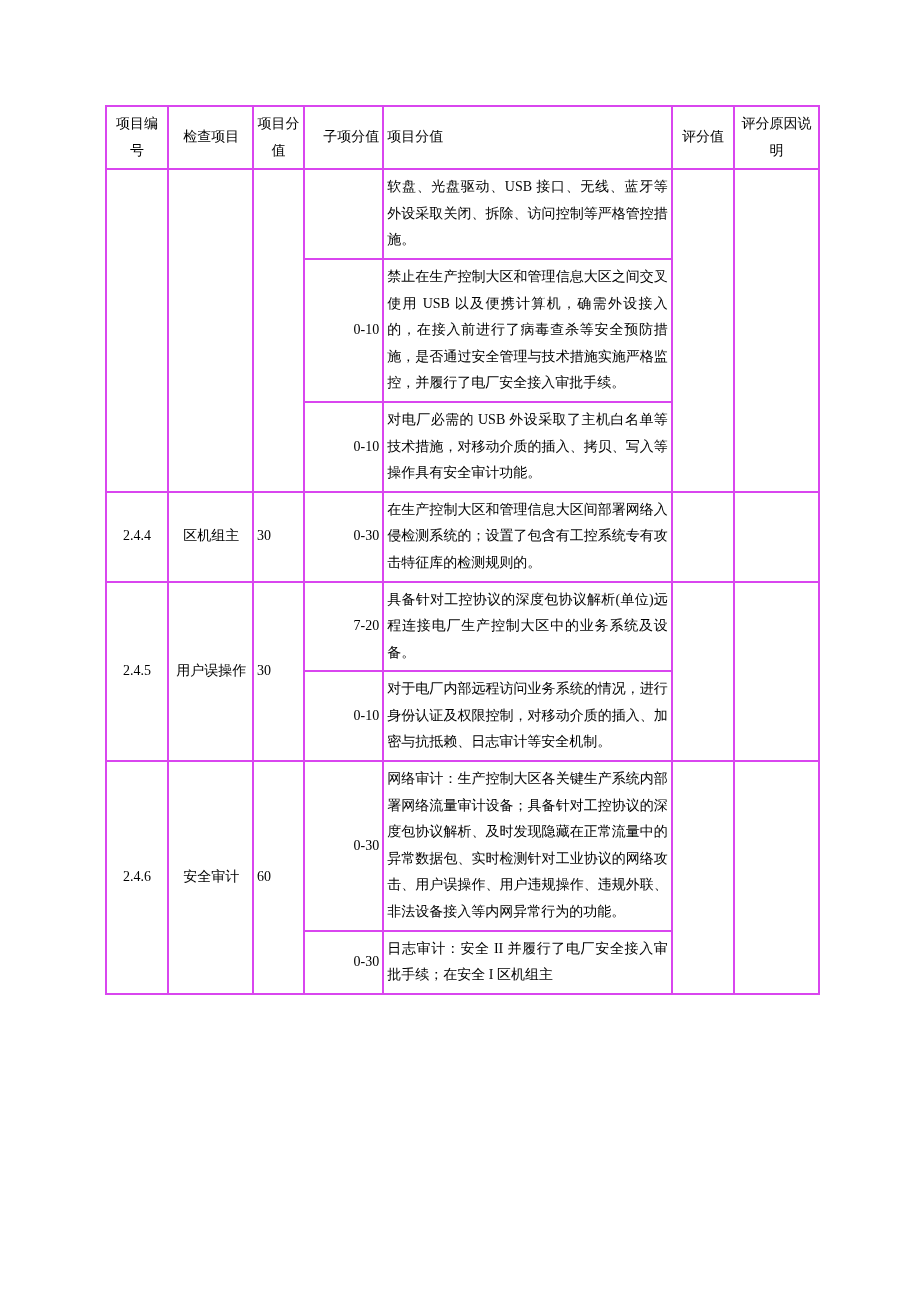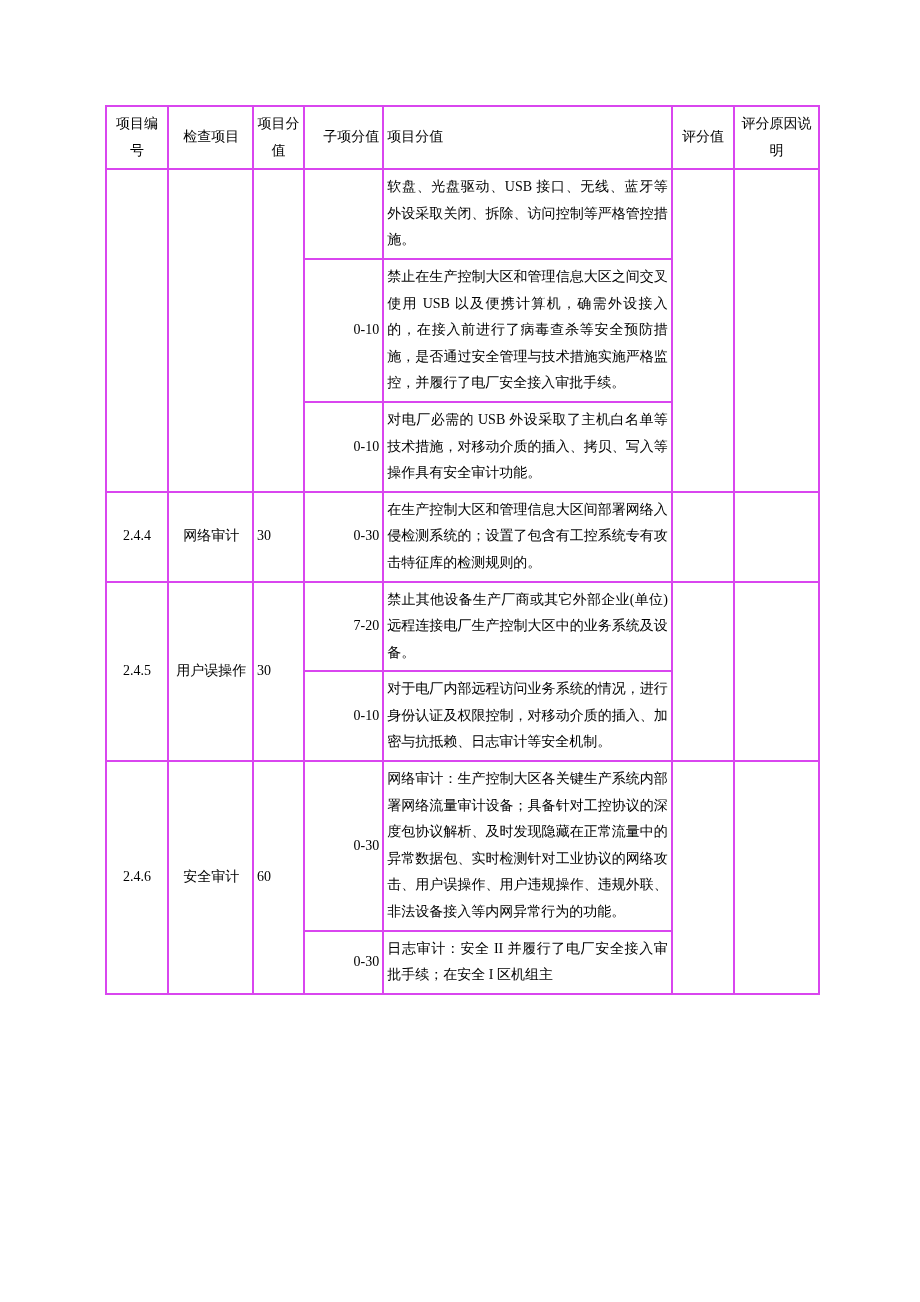--- a/index.html
+++ b/index.html
@@ -78,33 +78,33 @@
         <tr>
           <td class="c-sub">0-10</td>
           <td class="c-std std">禁止在生产控制大区和管理信息大区之间交叉使用 USB 以及便携计算机，确需外设接入的，在接入前进行了病毒查杀等安全预防措施，是否通过安全管理与技术措施实施严格监控，并履行了电厂安全接入审批手续。</td>
         </tr>
         <tr>
           <td class="c-sub">0-10</td>
           <td class="c-std std">对电厂必需的 USB 外设采取了主机白名单等技术措施，对移动介质的插入、拷贝、写入等操作具有安全审计功能。</td>
         </tr>
         <tr>
           <td class="c-id">2.4.4</td>
-          <td class="c-item">网络审计</td>
+          <td class="c-item">区机组主</td>
           <td class="c-score">30</td>
           <td class="c-sub">0-30</td>
           <td class="c-std std">在生产控制大区和管理信息大区间部署网络入侵检测系统的；设置了包含有工控系统专有攻击特征库的检测规则的。</td>
           <td class="c-val"></td>
           <td class="c-rsn"></td>
         </tr>
         <tr>
           <td class="c-id" rowspan="2">2.4.5</td>
           <td class="c-item" rowspan="2">用户误操作</td>
           <td class="c-score" rowspan="2">30</td>
           <td class="c-sub">7-20</td>
-          <td class="c-std std">禁止其他设备生产厂商或其它外部企业(单位)远程连接电厂生产控制大区中的业务系统及设备。</td>
+          <td class="c-std std">具备针对工控协议的深度包协议解析(单位)远程连接电厂生产控制大区中的业务系统及设备。</td>
           <td class="c-val" rowspan="2"></td>
           <td class="c-rsn" rowspan="2"></td>
         </tr>
         <tr>
           <td class="c-sub">0-10</td>
           <td class="c-std std">对于电厂内部远程访问业务系统的情况，进行身份认证及权限控制，对移动介质的插入、加密与抗抵赖、日志审计等安全机制。</td>
         </tr>
         <tr>
           <td class="c-id" rowspan="2">2.4.6</td>
           <td class="c-item" rowspan="2">安全审计</td>

